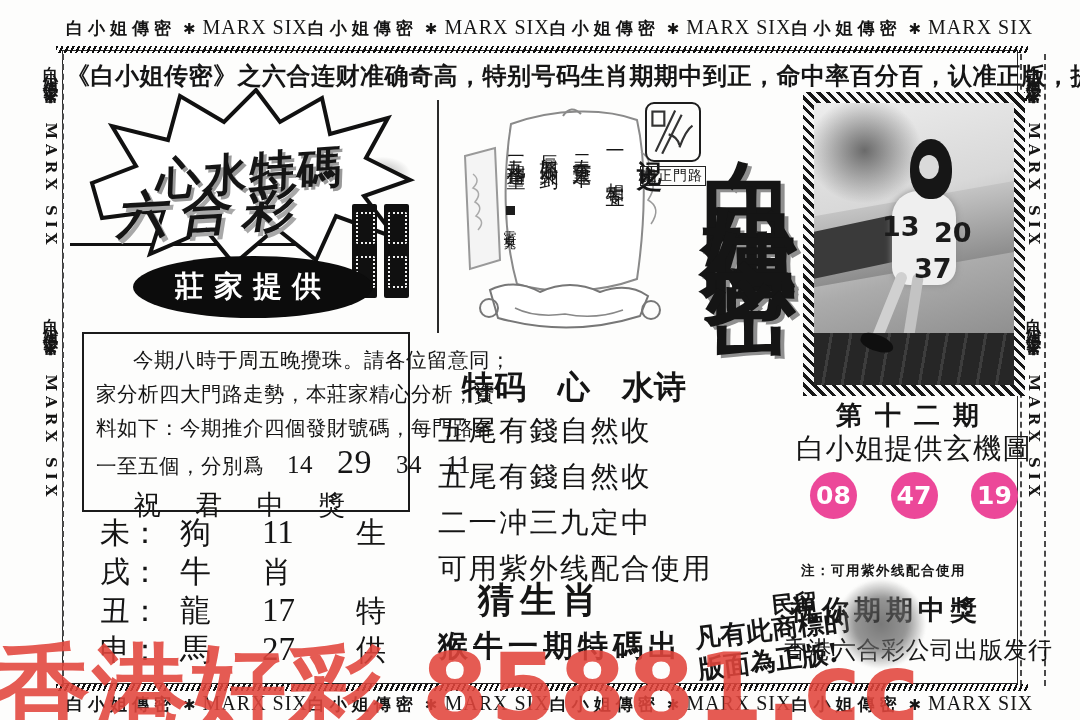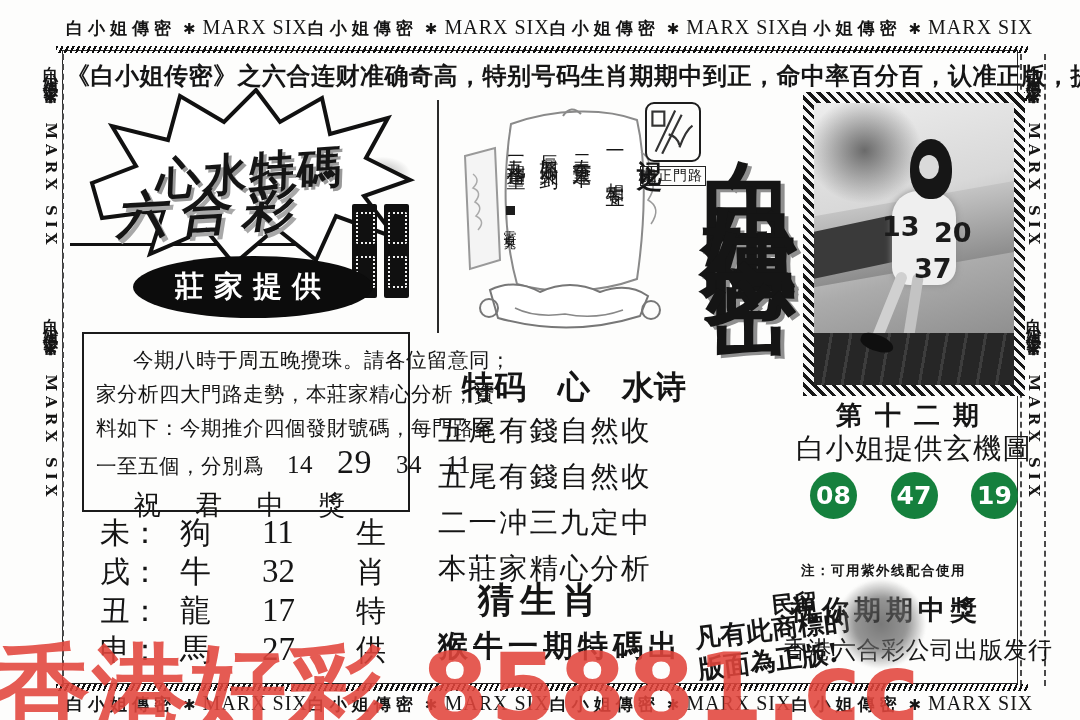--- a/index.html
+++ b/index.html
@@ -108,21 +108,21 @@
   .ph-floor{position:absolute;left:0;bottom:0;width:100%;height:52px;background:repeating-linear-gradient(100deg,#262626 0 16px,#3d3d3d 16px 19px);}
   .ph-shoe{position:absolute;left:46px;bottom:34px;width:34px;height:16px;background:#0f0f0f;border-radius:40% 60% 50% 50%;transform:rotate(18deg);}
   .ph-num{position:absolute;font-family:"DejaVu Sans",sans-serif;font-size:27px;font-weight:600;color:#1b1b1b;}
   .ph-num.n1{left:68px;top:108px;}
   .ph-num.n2{left:120px;top:114px;}
   .ph-num.n3{left:100px;top:150px;}
 
   .issue{position:absolute;left:806px;top:398px;width:216px;text-align:center;font-size:26px;font-weight:700;letter-spacing:13px;z-index:2;white-space:nowrap;}
   .subtitle{position:absolute;left:792px;top:430px;width:244px;text-align:center;font-size:28.5px;letter-spacing:1px;z-index:2;white-space:nowrap;}
   .circles{position:absolute;left:806px;top:472px;width:216px;display:flex;justify-content:space-between;padding:0 4px;box-sizing:border-box;z-index:2;}
-  .circle{width:47px;height:47px;border-radius:50%;background:#15803d;color:#fff;font-size:25px;font-weight:700;
+  .circle{width:47px;height:47px;border-radius:50%;background:#ec4899;color:#fff;font-size:25px;font-weight:700;
           display:flex;align-items:center;justify-content:center;font-family:"DejaVu Sans",sans-serif;}
 
   .uv-note{position:absolute;left:788px;top:562px;font-size:13.5px;letter-spacing:1.5px;font-weight:600;z-index:3;white-space:nowrap;margin-left:13px;}
   .fragment{position:absolute;left:772px;top:588px;font-size:23px;font-weight:700;transform:rotate(-6deg);z-index:3;}
   .wish{position:absolute;left:790px;top:592px;font-size:27px;font-weight:800;letter-spacing:5px;white-space:nowrap;z-index:3;}
   .blot{position:absolute;left:836px;top:578px;width:90px;height:92px;border-radius:50%;
         background:radial-gradient(circle,#424242 0%,#6a6a6a 40%,transparent 70%);opacity:.7;filter:blur(1px);z-index:4;}
   .genuine{position:absolute;left:696px;top:614px;transform:rotate(-7deg);font-size:26px;font-weight:700;line-height:31px;z-index:3;white-space:nowrap;}
   .publisher{position:absolute;left:783px;top:634px;font-size:24px;letter-spacing:.5px;z-index:3;white-space:nowrap;}
 
@@ -215,21 +215,20 @@
   <div class="zodiac">
     <div class="zod-row">
       <span class="zod-branch">未：</span>
       <span class="zod-animal">狗</span>
       <span class="zod-num">11</span>
       <span class="zod-tail">生</span>
     </div>
     <div class="zod-row">
       <span class="zod-branch">戌：</span>
       <span class="zod-animal">牛</span>
-      <span class="zod-num">32</span>
       <span class="zod-tail">肖</span>
     </div>
     <div class="zod-row">
       <span class="zod-branch">丑：</span>
       <span class="zod-animal">龍</span>
       <span class="zod-num">17</span>
       <span class="zod-tail">特</span>
     </div>
     <div class="zod-row">
       <span class="zod-branch">申：</span>
@@ -272,21 +271,21 @@
       </svg>
     </div>
     <div class="stamp-label">捉正門路</div>
   </div>
 
   <div class="poem-title">特码　心　水诗</div>
   <div class="poem-lines">
     <div class="poem-line">五尾有錢自然收</div>
     <div class="poem-line">五尾有錢自然收</div>
     <div class="poem-line">二一冲三九定中</div>
-    <div class="poem-line">本莊家精心分析</div>
+    <div class="poem-line">可用紫外线配合使用</div>
   </div>
   <div class="guess">猜生肖</div>
   <div class="mid-bottom">猴牛一期特碼出</div>
 
   <div class="vtitle">白小姐傳密</div>
 
   <div class="photo-frame">
     <div class="photo">
       <div class="ph-smudge"></div>
       <div class="ph-car"></div>

